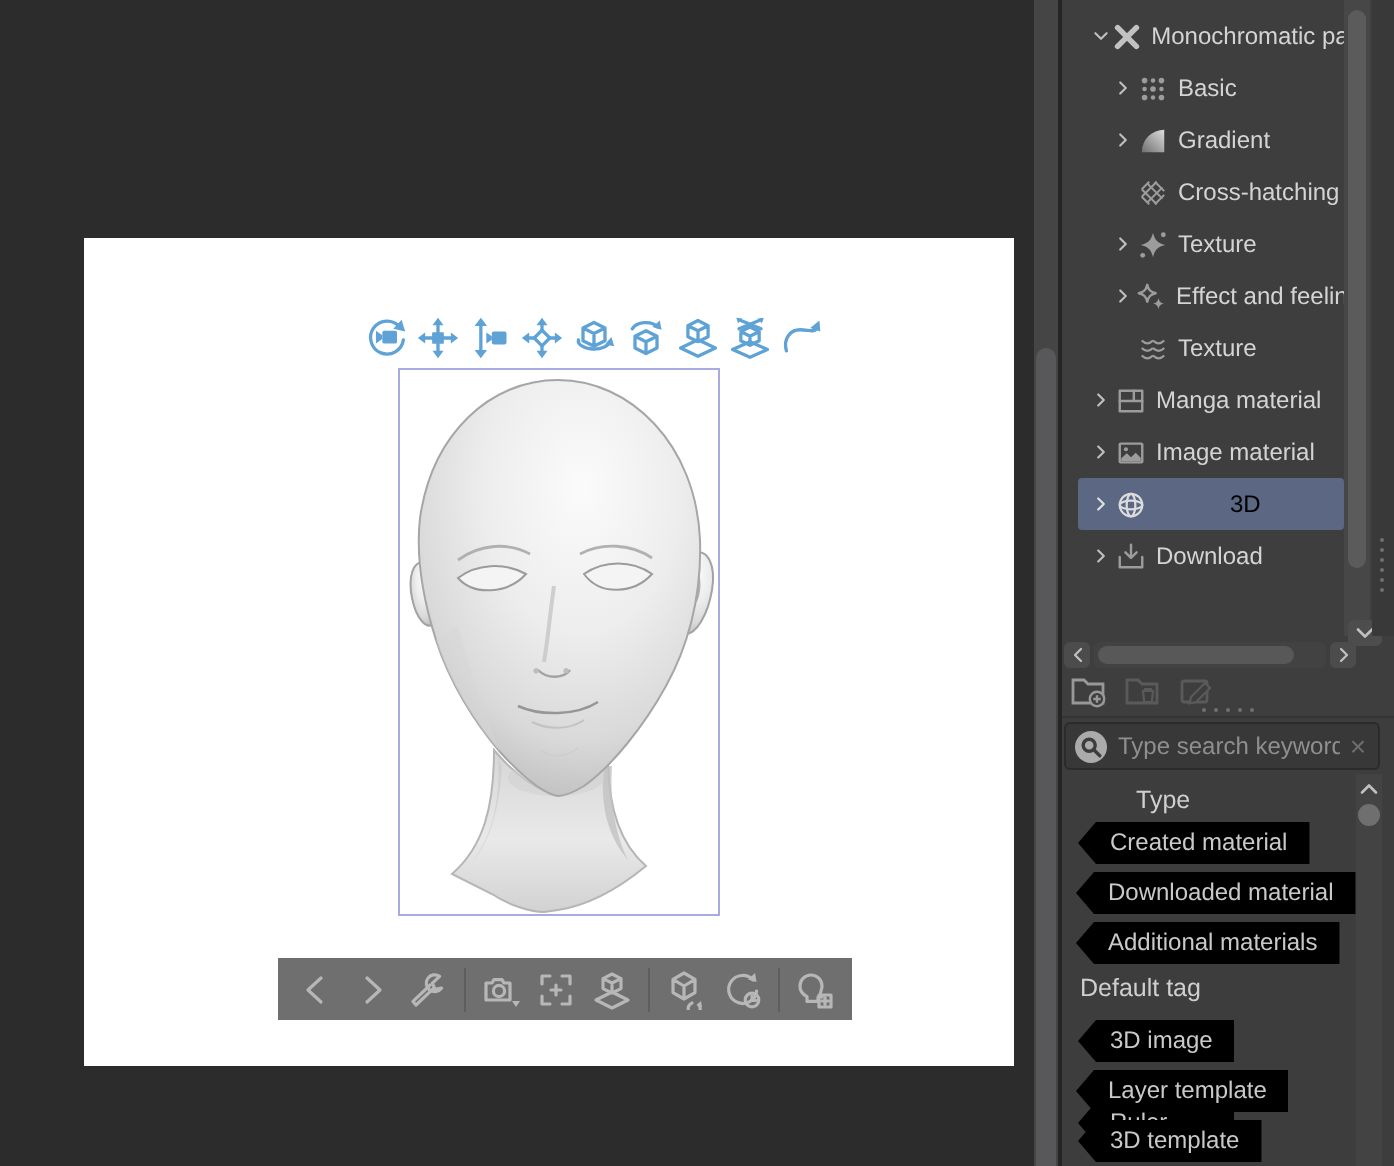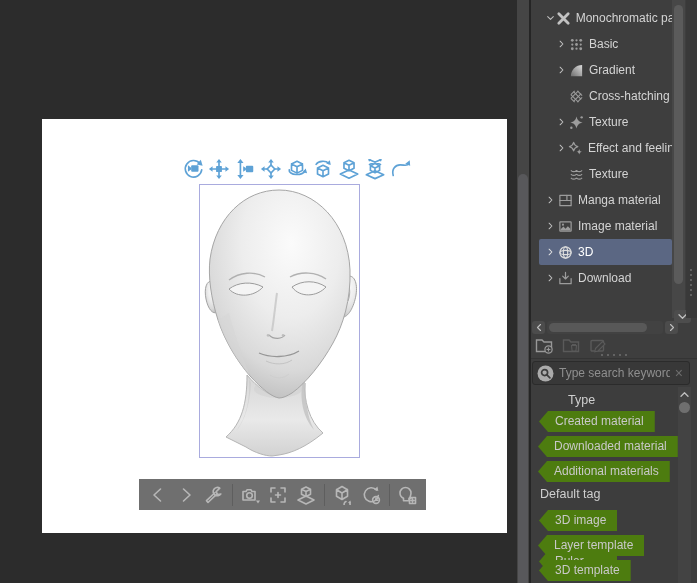--- a/index.html
+++ b/index.html
@@ -42,21 +42,21 @@
   .trow .chev svg { width:7px; height:10px; }
   .chevline { stroke:#c0c0c0; stroke-width:1.5; fill:none; stroke-linecap:round; stroke-linejoin:round; }
   .trow .spacer { width:11px; }
   .lvl0 { padding-left:8px; }
   .lvl1 { padding-left:19px; }
   .ticon { width:16px; height:16px; margin-right:4px; flex:none; display:flex; align-items:center; }
   .ticon svg { width:15px; height:15px; }
   .tico { stroke:#9c9c9c; fill:none; stroke-width:1.3; stroke-linecap:round; stroke-linejoin:round; }
   .tfill { fill:#9c9c9c; stroke:none; }
   .tlabel { font-size:12px; color:#d4d4d4; white-space:nowrap; overflow:hidden; }
-  .trow.sel .tlabel { color:#ffffff; }
+  .trow.sel .tlabel { color:#000000;margin-left:37px; }
 
   .tree-vscroll { position:absolute; left:141px; top:0; width:13px; height:318px; background:#474747; }
   .tree-vscroll .thumb { position:absolute; left:2px; top:5px; width:9px; height:279px; background:#5b5b5b; border-radius:5px; }
   .tree-vscroll-btn { position:absolute; left:143px; top:310px; width:17px; height:13px; background:#4d4d4d; border-radius:3px;
                       display:flex; align-items:center; justify-content:center; }
   .tree-vscroll-btn svg, .hbtn svg, .svscroll-up svg { width:9px; height:7px; }
 
   .right-strip { position:absolute; left:155px; top:0; width:11px; height:318px; background:#393939; }
   .vdots { position:absolute; left:4px; top:269px; display:flex; flex-direction:column; gap:3px; }
   .vdots i, .hdots i { width:2px; height:2px; background:#707070; border-radius:50%; display:block; }
@@ -75,21 +75,21 @@
   .hdots { display:flex; gap:4px; }
 
   .search-sec { position:absolute; left:0; top:358px; width:166px; height:225px; background:#3d3d3d; border-top:1px solid #343434; overflow:hidden; }
   .searchbox { position:absolute; left:1px; top:2px; width:158px; height:24px; background:#383838; border:1px solid #2b2b2b; border-radius:3px;
                display:flex; align-items:center; padding:0 6px 0 4px; gap:5px; }
   .searchbox .mag { width:17px; height:17px; flex:none; }
   .searchbox .ph { flex:1; font-size:12px; color:#8f8f8f; white-space:nowrap; overflow:hidden; }
   .searchbox .clr { font-size:14px; color:#6e6e6e; line-height:1; }
 
   .flabel { position:absolute; left:9px; font-size:12.5px; color:#cfcfcf; }
-  .tagbtn { position:absolute; height:21px; background:#4d7c0f; color:#c9c9c9; font-size:12px; line-height:21px;
+  .tagbtn { position:absolute; height:21px; background:#000000; color:#c9c9c9; font-size:12px; line-height:21px;
             padding:0 11px 0 16px; white-space:nowrap;
             clip-path:polygon(9px 0, 100% 0, 100% 100%, 9px 100%, 0 50%); }
   .tagrow { position:absolute; display:flex; gap:20px;flex-direction:column; }
   .tagrow .tagbtn { position:static; }
 
   .svscroll { position:absolute; left:147px; top:28px; width:13px; height:197px; background:#434343; }
   .svscroll-up { position:absolute; left:1px; top:1px; width:11px; height:12px; display:flex; align-items:center; justify-content:center; }
   .svscroll .round { position:absolute; left:1px; top:15px; width:11px; height:11px; border-radius:50%; background:#6f6f6f; }
 </style>
 </head>

